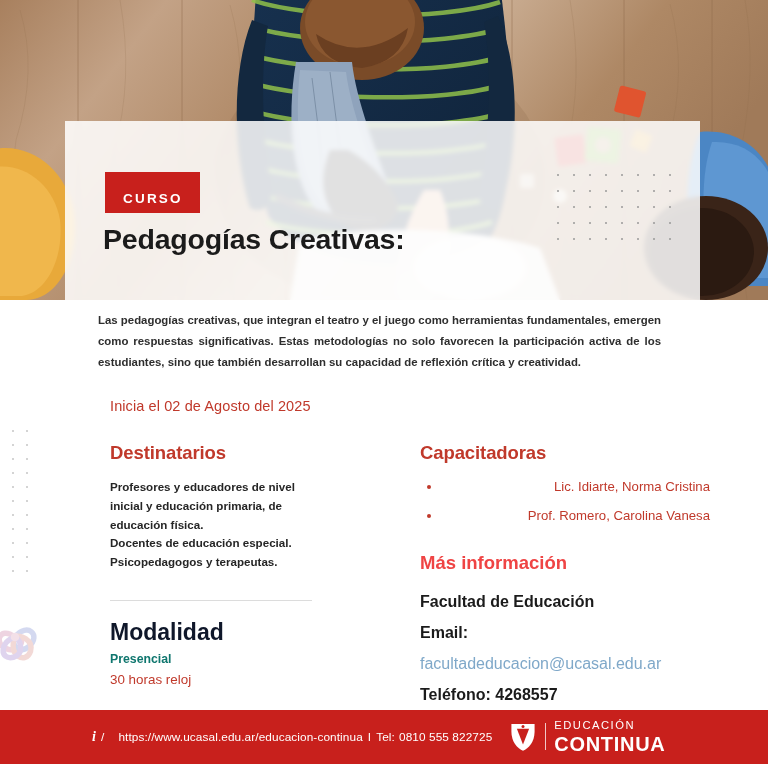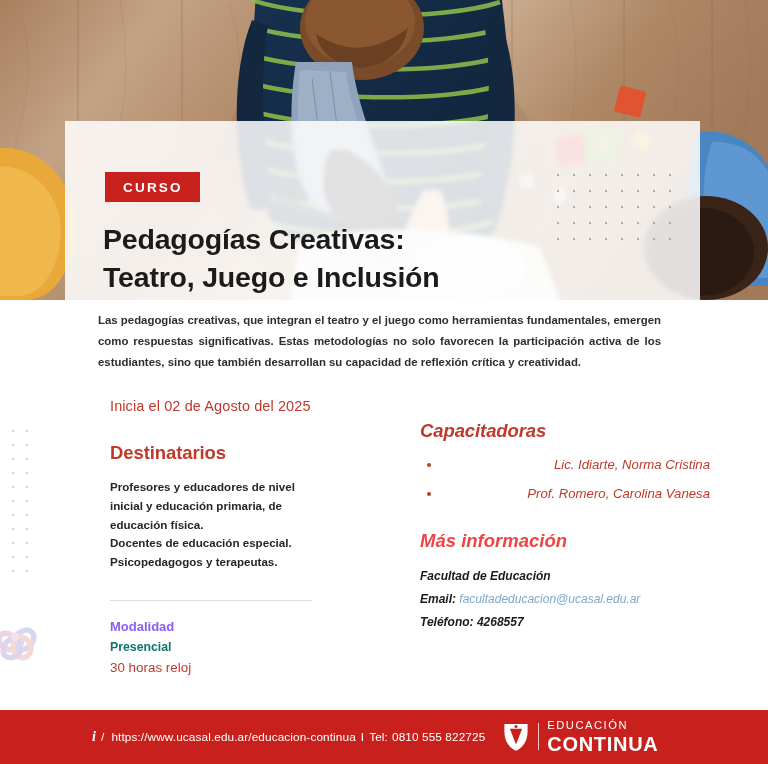--- a/index.html
+++ b/index.html
@@ -57,21 +57,21 @@
 
   .curso-badge {
     position: absolute;
     left: 40px;
     top: 51px;
     background: #C8201C;
     color: #ffffff;
     font-size: 13.5px;
     font-weight: bold;
     letter-spacing: 2.2px;
-    padding: 9px 17px 7px 18px;
+    padding: 20px 17px 7px 18px;
     line-height: 1;
   }
 
   .hero-title {
     position: absolute;
     left: 38px;
     top: 100px;
     font-size: 28.5px;
     font-weight: bold;
     color: #1b1b1b;
@@ -127,23 +127,22 @@
   
   .col-left {
     position: absolute;
     left: 110px;
     top: 442px;
     width: 225px;
   }
   .col-right {
     position: absolute;
     left: 420px;
-    top: 420px;
+    top: 442px;
     width: 290px;
-    font-style: italic;
   }
 
   .sec-head {
     font-size: 18.5px;
     font-weight: bold;
     color: #C0392B;
     letter-spacing: -0.1px;
     margin-bottom: 14px;
   }
 
@@ -156,23 +155,23 @@
 
   .divider {
     margin-top: 28px;
     margin-bottom: 18px;
     width: 202px;
     height: 1px;
     background: #dcdcdc;
   }
 
   .modalidad-head {
-    font-size: 13px;
-    font-weight: bold;
-    color: #8b5cf6;
+    font-size: 23px;
+    font-weight: bold;
+    color: #0f172a;
     margin-bottom: 6px;
   }
   .modalidad-type {
     font-size: 12.3px;
     font-weight: bold;
     color: #0f766e;
     margin-bottom: 6px;
   }
   .modalidad-hours {
     font-size: 13.4px;
@@ -201,21 +200,21 @@
   }
 
   .info-head {
     font-size: 18.5px;
     font-weight: bold;
     color: #ef4444;
     margin-top: 28px;
     margin-bottom: 13px;
   }
   .info-line {
-    font-size: 12px;
+    font-size: 16px;
     color: #1b1b1b;
     font-weight: bold;
     line-height: 1.92;
   }
   .info-line .link {
     color: #7FA8C9;
     font-weight: normal;
   }
 
   
@@ -395,21 +394,20 @@
     </svg>
   </div>
 
   <div class="hero-card">
     <div class="dot-grid"></div>
 
     <div class="curso-badge">CURSO</div>
 
     <div class="hero-title">
       <div>Pedagogías Creativas:</div>
-      <div>Teatro, Juego e Inclusión</div>
     </div>
   </div>
 
   <div class="left-dots"></div>
   <div class="left-watermark">
     <svg viewBox="0 0 100 100" aria-hidden="true">
       <g fill="none" stroke-width="7" stroke-linecap="round">
         <path d="M50 50 C28 34 22 62 42 66 C60 70 64 46 50 50" stroke="#d79bb8"></path>
         <path d="M50 50 C66 30 84 48 68 62 C54 74 44 58 50 50" stroke="#9aa7dd"></path>
         <path d="M50 50 C40 74 64 86 70 68 C74 54 56 46 50 50" stroke="#e2a6a0"></path>
@@ -456,21 +454,21 @@
     <div class="info-line">
       <span>Teléfono:</span>
       <span>4268557</span>
     </div>
   </div>
 
   <div class="footer">
     <div class="footer-left">
       <span class="info-i">i</span>
       <span>/</span>
-      <span style="margin-left:7px">https://www.ucasal.edu.ar/educacion-continua</span>
+      <span style="margin-left:14px">https://www.ucasal.edu.ar/educacion-continua</span>
       <span style="margin:0 5px">I</span>
       <span>Tel:</span>
       <span style="margin-left:4px">0810 555 822725</span>
 
       <span class="footer-logo">
         <svg class="shield" viewBox="0 0 40 44" aria-hidden="true">
           <path d="M3 3 L37 3 L37 14 C37 30 28 39 20 42 C12 39 3 30 3 14 Z" fill="#ffffff"></path>
           <path d="M11 10 L29 10 L20 33 Z" fill="#C8201C"></path>
           <circle cx="20" cy="6.5" r="2.2" fill="#C8201C"></circle>
         </svg>

